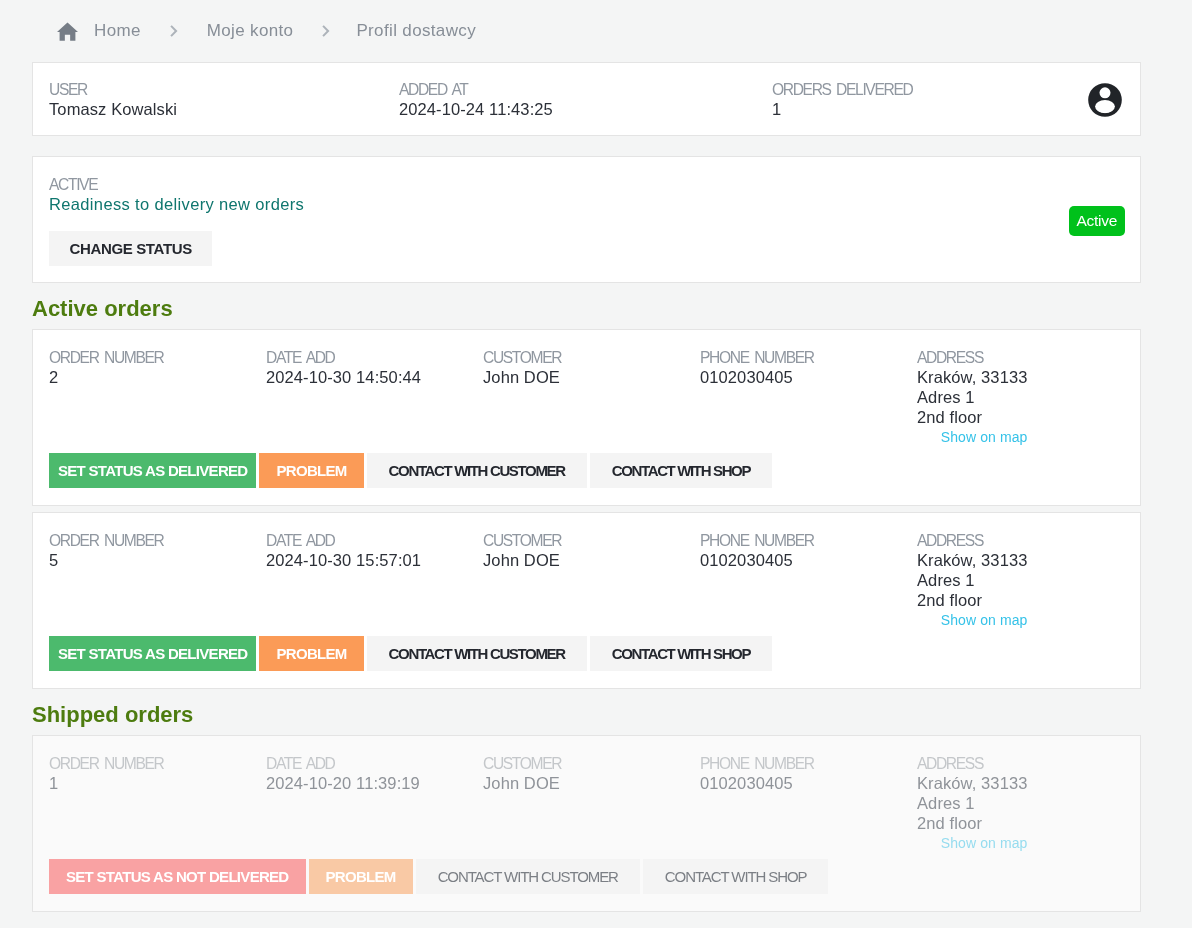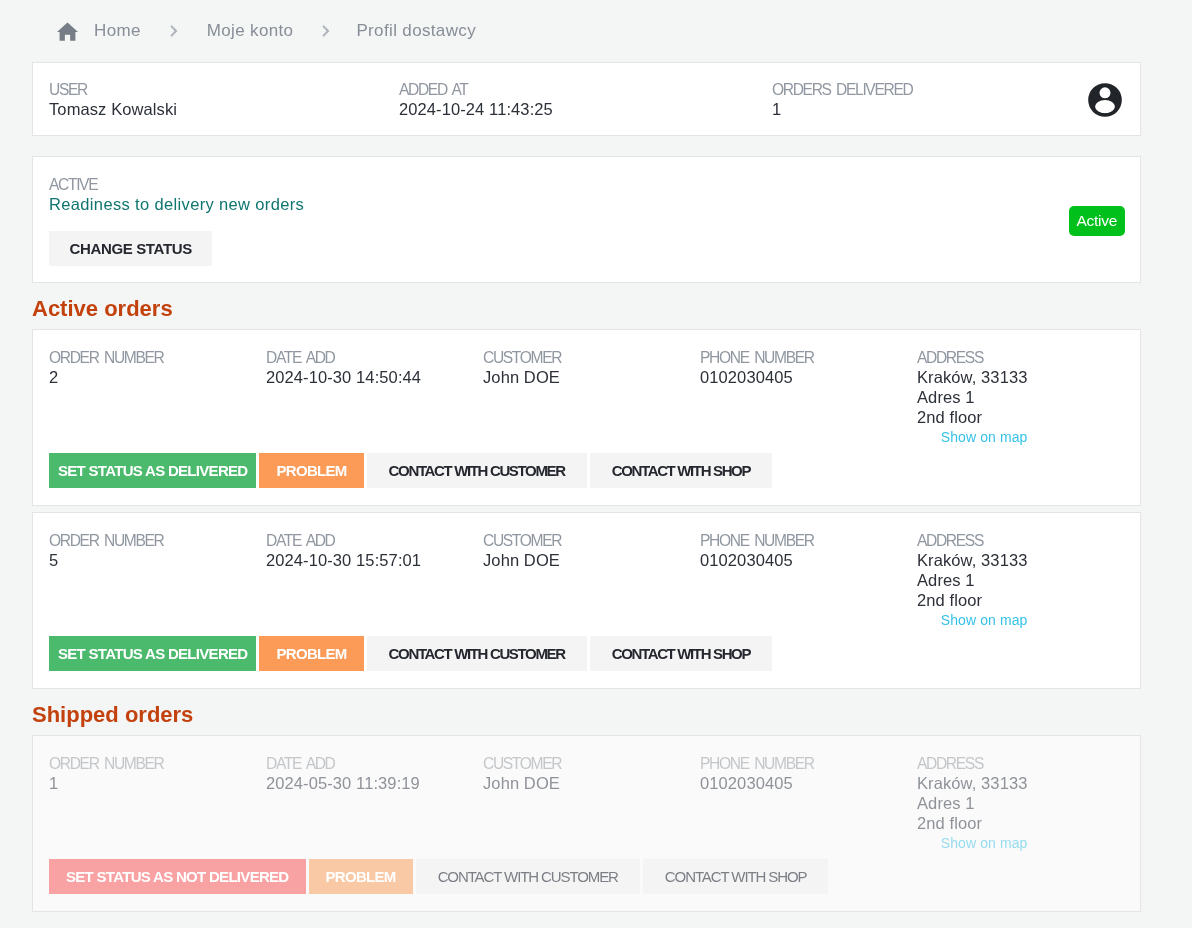--- a/index.html
+++ b/index.html
@@ -33,21 +33,21 @@
   
   .status-card{position:relative;padding:19px 16px 0 16px;height:127px;}
   .status-sub{color:#0f766e;font-size:16.5px;letter-spacing:0.35px;line-height:20px;margin-top:0px;}
   .btn{border:0;outline:0;cursor:pointer;font-family:inherit;}
   .btn-plain{background:#f4f4f4;color:#24272e;font-size:15px;font-weight:bold;letter-spacing:-0.35px;
     padding:0 20.5px;height:35px;line-height:35px;display:inline-block;margin-top:17px;text-align:right;}
   .badge{position:absolute;right:15px;top:49px;background:#00c11b;color:#fff;font-size:15.5px;
     letter-spacing:-0.3px;border-radius:5px;padding:0 8px;height:30px;line-height:30px;}
 
   
-  h2{font-size:22px;font-weight:bold;color:#c2410c;margin:0;line-height:26px;letter-spacing:0px;}
+  h2{font-size:22px;font-weight:bold;color:#4d7c0f;margin:0;line-height:26px;letter-spacing:0px;}
   .sec-title{padding:13px 0 7px 0;}
   .sec+.sec .sec-title{padding-top:13px;}
 
   
   .order-card{padding:19px 16px 0 16px;}
   .order-card+.order-card{margin-top:6px;}
   .ocols{display:flex;min-height:104px;}
   .ocol{flex:0 0 217px;}
   .ocol.addr{flex:0 0 auto;}
   .addr-line{color:#2c3038;font-size:16.5px;letter-spacing:0.1px;line-height:20px;}
@@ -218,21 +218,21 @@
         </div>
     <div class="sec-body">
   <div class="card order-card faded">
     <div class="ocols">
       <div class="ocol">
         <div class="lbl">ORDER NUMBER</div>
         <div class="val">1</div>
       </div>
       <div class="ocol">
         <div class="lbl">DATE ADD</div>
-        <div class="val">2024-05-30 11:39:19</div>
+        <div class="val">2024-10-20 11:39:19</div>
       </div>
       <div class="ocol">
         <div class="lbl">CUSTOMER</div>
         <div class="val">John DOE</div>
       </div>
       <div class="ocol">
         <div class="lbl">PHONE NUMBER</div>
         <div class="val">0102030405</div>
       </div>
       <div class="ocol addr">

